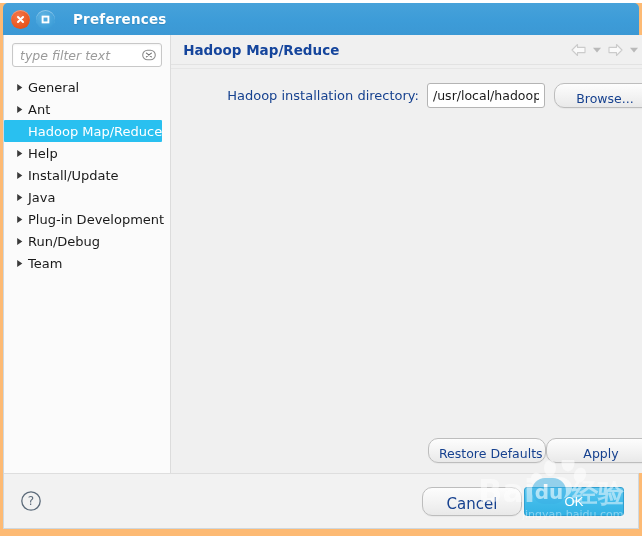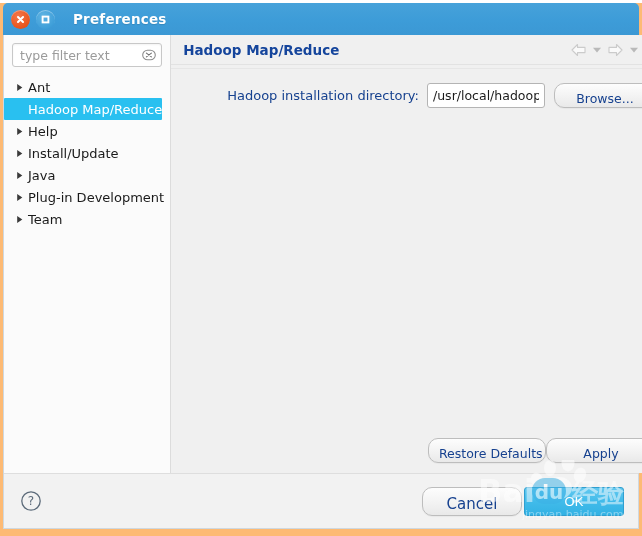--- a/index.html
+++ b/index.html
@@ -111,20 +111,21 @@
     border: 0;
     outline: 0;
     background: transparent;
     font-family: "DejaVu Sans", "Liberation Sans", sans-serif;
     font-size: 12.5px;
     color: #222;
     padding: 0 22px 0 7px;
     width: 100%;
     height: 100%;
     box-sizing: border-box;
+    font-style: italic;
   }
   .filter-input::placeholder { color: #9b9b9b; }
   .clear-icon {
     position: absolute;
     right: 5px;
     top: 50%;
     transform: translateY(-50%);
     cursor: default;
     line-height: 0;
   }
@@ -329,20 +330,28 @@
               <svg width="14" height="12" viewBox="0 0 14 12">
                 <rect x="0.7" y="1.2" width="12.6" height="9.6" rx="4.8" fill="none" stroke="#8d8d8d" stroke-width="1.1"></rect>
                 <path d="M4.4 4.1 L9.4 7.9 M9.4 4.1 L4.4 7.9" stroke="#6f6f6f" stroke-width="1.1" stroke-linecap="round"></path>
               </svg>
             </span>
           </div>
         </div>
 
         <div class="tree">
 
+          <div class="tree-item">
+            <span class="arrow">
+              <svg width="8" height="9" viewBox="0 0 8 9">
+                  <path d="M1.2 0.9 L6.3 4.5 L1.2 8.1 Z" fill="#3a3a3a"></path>
+                </svg>
+            </span>
+            <span class="tlabel">General</span>
+          </div>
 
           <div class="tree-item">
             <span class="arrow">
               <svg width="8" height="9" viewBox="0 0 8 9">
                   <path d="M1.2 0.9 L6.3 4.5 L1.2 8.1 Z" fill="#3a3a3a"></path>
                 </svg>
             </span>
             <span class="tlabel">Ant</span>
           </div>
 
@@ -380,20 +389,28 @@
 
           <div class="tree-item">
             <span class="arrow">
               <svg width="8" height="9" viewBox="0 0 8 9">
                   <path d="M1.2 0.9 L6.3 4.5 L1.2 8.1 Z" fill="#3a3a3a"></path>
                 </svg>
             </span>
             <span class="tlabel">Plug-in Development</span>
           </div>
 
+          <div class="tree-item">
+            <span class="arrow">
+              <svg width="8" height="9" viewBox="0 0 8 9">
+                  <path d="M1.2 0.9 L6.3 4.5 L1.2 8.1 Z" fill="#3a3a3a"></path>
+                </svg>
+            </span>
+            <span class="tlabel">Run/Debug</span>
+          </div>
 
           <div class="tree-item">
             <span class="arrow">
               <svg width="8" height="9" viewBox="0 0 8 9">
                   <path d="M1.2 0.9 L6.3 4.5 L1.2 8.1 Z" fill="#3a3a3a"></path>
                 </svg>
             </span>
             <span class="tlabel">Team</span>
           </div>
 

